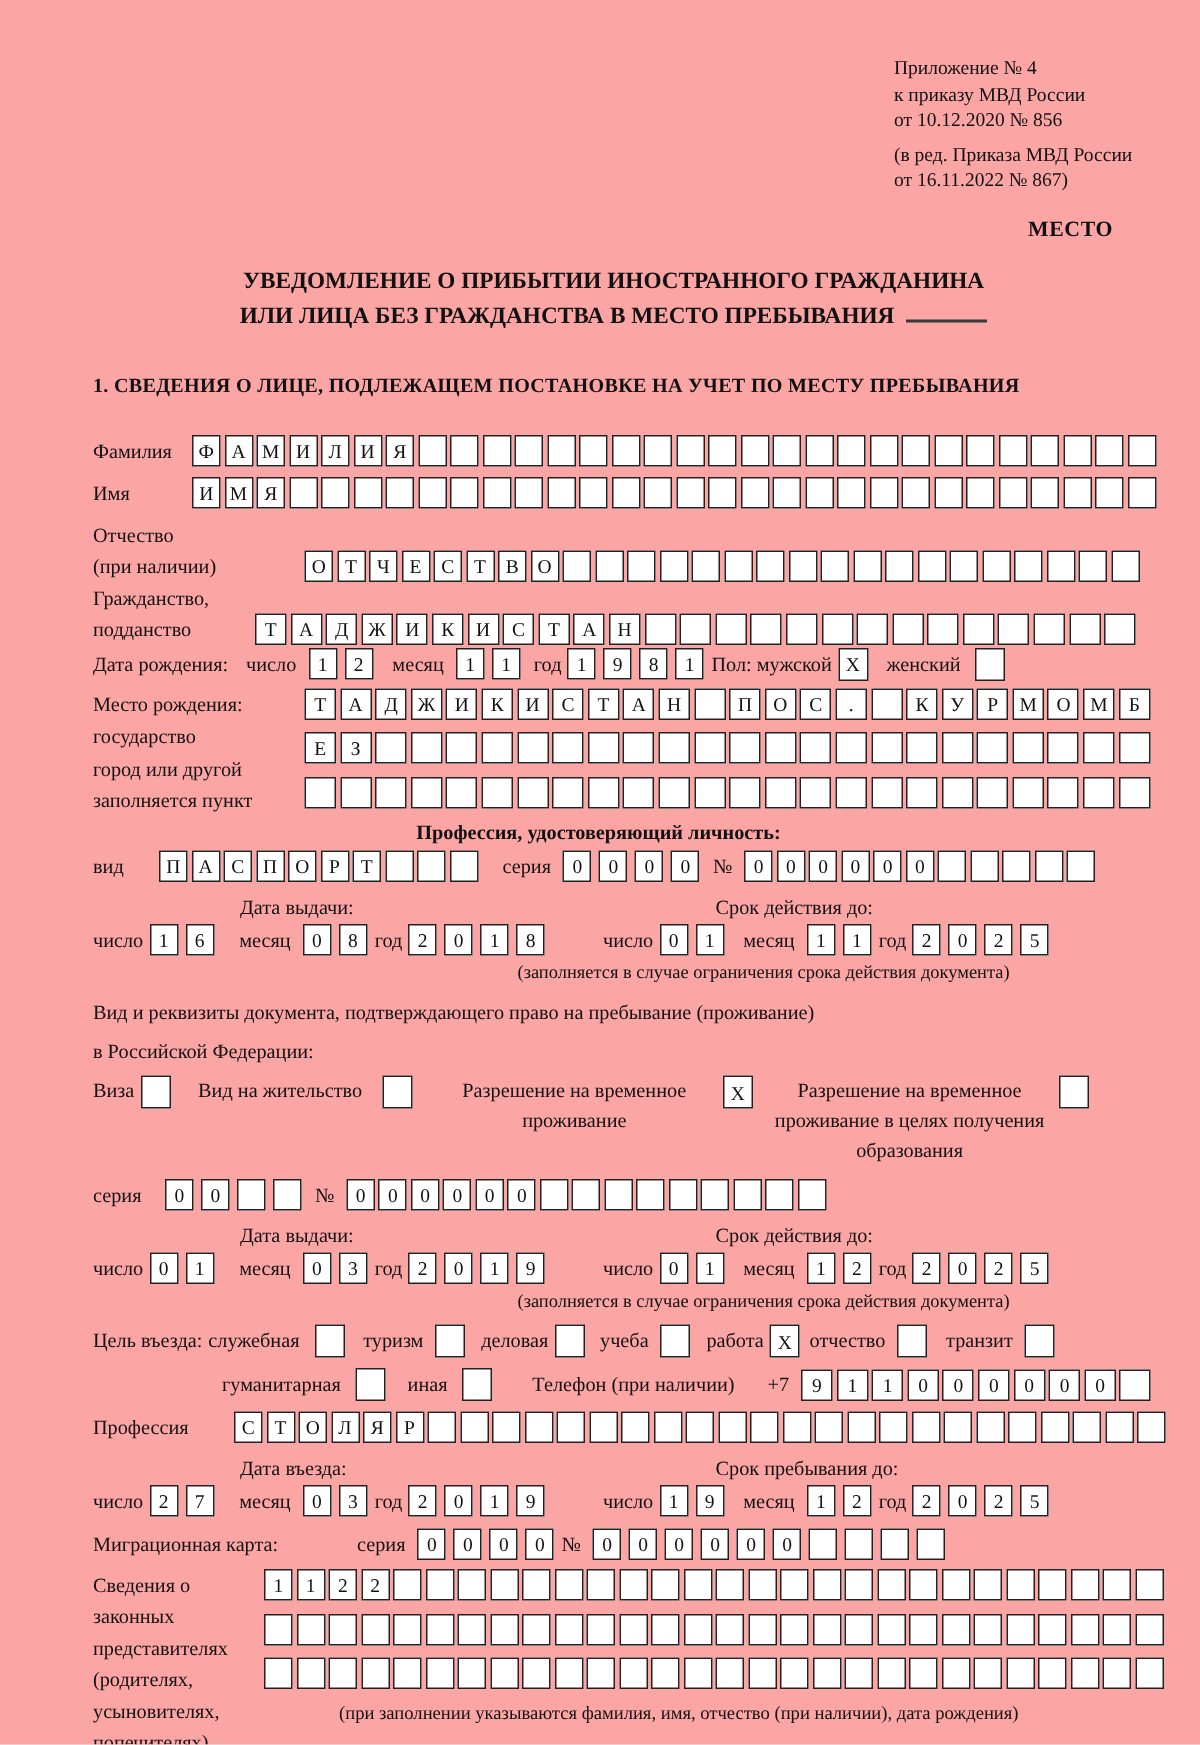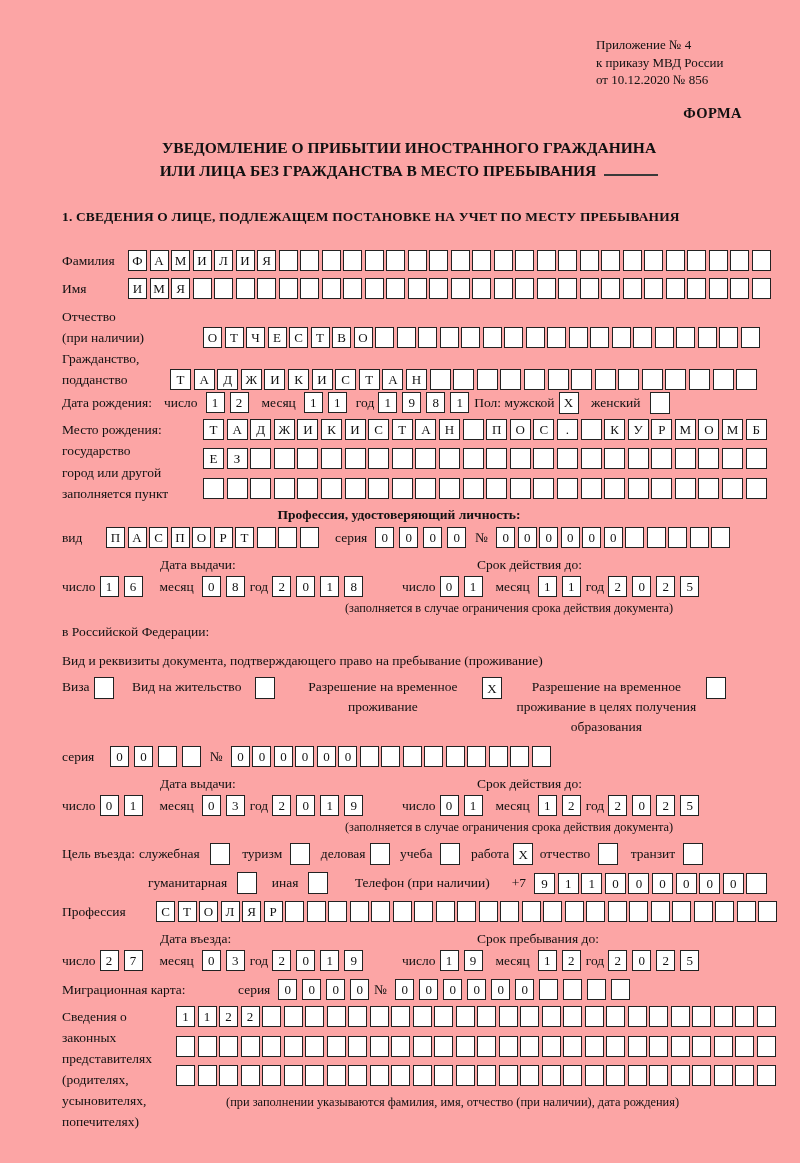--- a/index.html
+++ b/index.html
@@ -52,23 +52,27 @@
 </style>
 </head>
 <body>
 
 <div class="page">
 
   <div class="hdr-note">
     <div>Приложение № 4</div>
     <div>к приказу МВД России</div>
     <div>от 10.12.2020 № 856</div>
-  </div>
-
-  <div class="forma">ФОРМА</div>
+    <div class="grp2">
+      <div>(в ред. Приказа МВД России</div>
+      <div>от 16.11.2022 № 867)</div>
+    </div>
+  </div>
+
+  <div class="forma">МЕСТО</div>
 
   <div class="title">
     <div>УВЕДОМЛЕНИЕ О ПРИБЫТИИ ИНОСТРАННОГО ГРАЖДАНИНА</div>
     <div>
       <span>ИЛИ ЛИЦА БЕЗ ГРАЖДАНСТВА В МЕСТО ПРЕБЫВАНИЯ</span><span class="blank-line"></span>
     </div>
   </div>
 
   <div class="sec">1. СВЕДЕНИЯ О ЛИЦЕ, ПОДЛЕЖАЩЕМ ПОСТАНОВКЕ НА УЧЕТ ПО МЕСТУ ПРЕБЫВАНИЯ</div>
 
@@ -409,22 +413,22 @@
       <div class="cells dcells gap4">
           <div class="cell">2</div>
           <div class="cell">0</div>
           <div class="cell">2</div>
           <div class="cell">5</div>
         </div>
     </div>
   </div>
   <div class="note">(заполняется в случае ограничения срока действия документа)</div>
 
+  <div class="plain">Вид и реквизиты документа, подтверждающего право на пребывание (проживание)</div>
   <div class="plain" style="margin-top:6px;">в Российской Федерации:</div>
-  <div class="plain">Вид и реквизиты документа, подтверждающего право на пребывание (проживание)</div>
 
   <div class="cbrow">
     <span>Виза</span>
     <div class="cells cb gap4">
         <div class="cell"></div>
       </div>
     <span class="gap16">Вид на жительство</span>
     <div class="cells cb gap14">
         <div class="cell"></div>
       </div>

